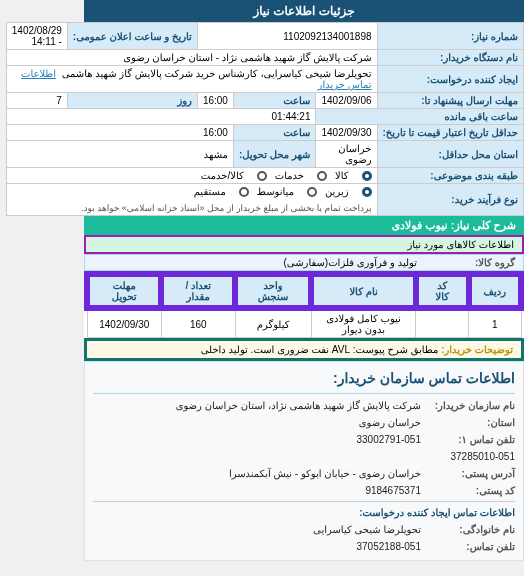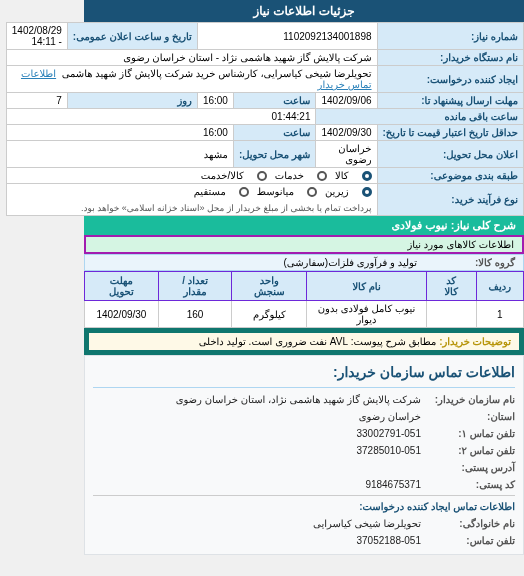--- a/index.html
+++ b/index.html
@@ -61,36 +61,36 @@
       font-size: 10px;
       border: 2px solid #a21caf;
     }
     .goods-table {
       width: 100%;
       border-collapse: collapse;
       font-size: 10px;
     }
     .goods-table th {
       background: #d6eaf8;
-      border: 1px solid #6d28d9;
+      border: 6px solid #6d28d9;
       padding: 3px 12px;
       text-align: center;
       font-weight: bold;
       color: #1a5276;
     }
     .goods-table td {
       border: 1px solid #ccc;
       padding: 2px 4px;
       text-align: center;
       background: #fff;
     }
     
     .notes-bar {
       background: #fef9e7;
-      border: 5px solid #0f766e;
+      border: 3px solid #0f766e;
       padding: 3px 8px;
       font-size: 10px;
       text-align: right;
     }
     .notes-label {
       color: #b7950b;
       font-weight: bold;
     }
     
     .contact-section {
@@ -206,21 +206,21 @@
       <td class="label-cell" colspan="2">ساعت باقی مانده</td>
       <td class="value-cell" colspan="4">01:44:21</td>
     </tr>
     <tr>
       <td class="label-cell">حداقل تاریخ اعتبار قیمت تا تاریخ:</td>
       <td class="value-cell">1402/09/30</td>
       <td class="label-cell">ساعت</td>
       <td class="value-cell" colspan="3">16:00</td>
     </tr>
     <tr>
-      <td class="label-cell">اعلان محل تحویل:</td>
+      <td class="label-cell">استان محل حداقل:</td>
       <td class="value-cell">خراسان رضوی</td>
       <td class="label-cell">شهر محل تحویل:</td>
       <td class="value-cell" colspan="3">مشهد</td>
     </tr>
     <tr>
       <td class="label-cell">طبقه بندی موضوعی:</td>
       <td class="value-cell" colspan="5">
         <div class="radio-row">
           <div class="radio-item">
             <div class="radio-circle selected"></div>
@@ -308,25 +308,25 @@
     </div>
     <div class="contact-row">
       <span class="contact-label">استان:</span>
       <span class="contact-value">خراسان رضوی</span>
     </div>
     <div class="contact-row">
       <span class="contact-label">تلفن تماس ۱:</span>
       <span class="contact-value">33002791-051</span>
     </div>
     <div class="contact-row">
-      <span class="contact-label">تلفن تماس ۲:</span>
       <span class="contact-value">37285010-051</span>
     </div>
     <div class="contact-row">
       <span class="contact-label">آدرس پستی:</span>
+      <span class="contact-value">خراسان رضوی - خیابان ابوکو - نیش آبکمندسرا</span>
     </div>
     <div class="contact-row">
       <span class="contact-label">کد پستی:</span>
       <span class="contact-value">9184675371</span>
     </div>
     <div class="divider"></div>
     <div class="contact-row">
       <span class="contact-label" style="color:#1a5276; font-weight:bold;">اطلاعات تماس ایجاد کننده درخواست:</span>
     </div>
     <div class="contact-row">

